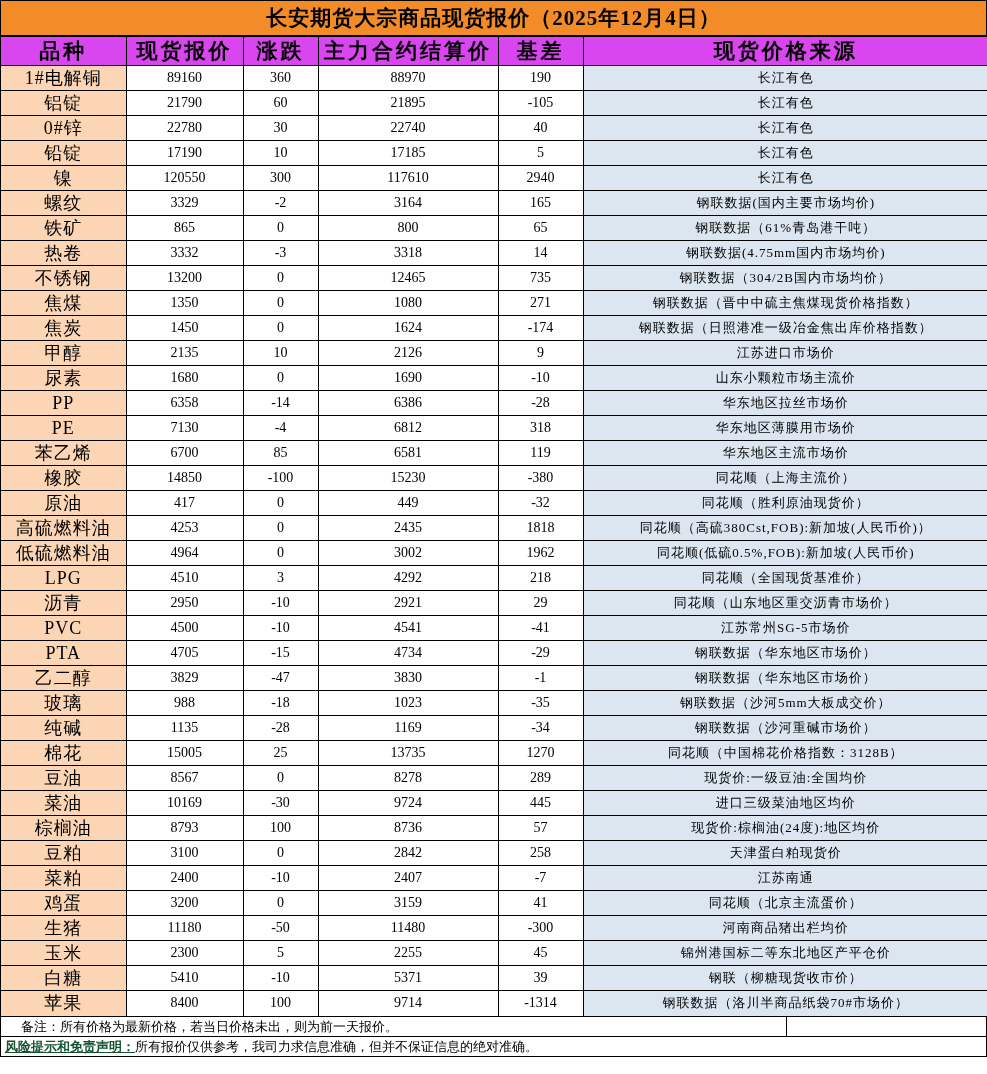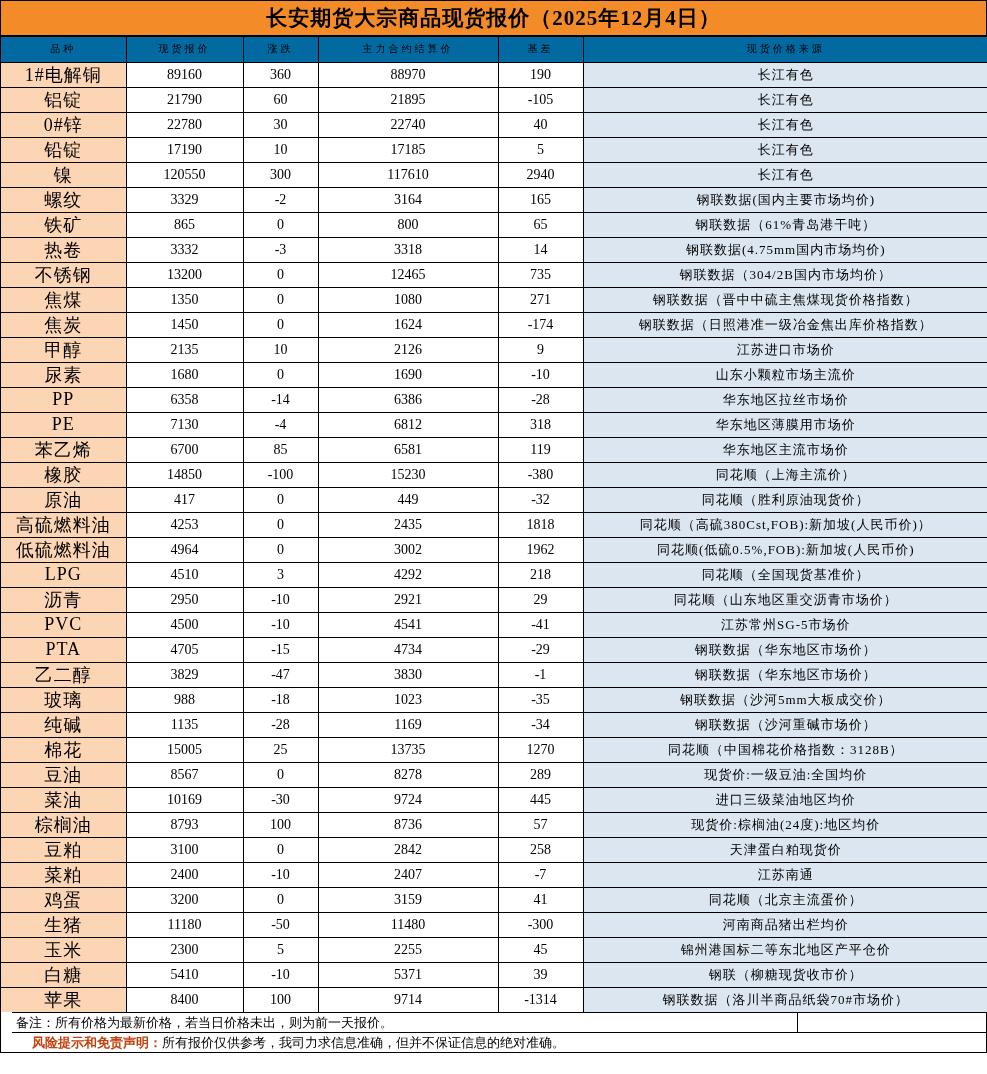--- a/index.html
+++ b/index.html
@@ -17,39 +17,39 @@
   table{width:100%;border-collapse:collapse;table-layout:fixed;border-style:hidden;}
   th,td{
     border:1px solid #000;
     text-align:center;vertical-align:middle;
     padding:0 2px;overflow:hidden;white-space:nowrap;
     box-sizing:border-box;
   }
   thead tr{height:25px;}
   tbody tr{height:25px;}
   th{
-    background:#0369a1;font-size:10px;font-weight:400;letter-spacing:3px;
+    background:#d946ef;font-size:21px;font-weight:700;letter-spacing:3px;
   }
   td{font-size:14px;}
   td.c0{background:#FCD5B4;font-size:18px;letter-spacing:1px;}
   td.c5{background:#DCE6F1;font-size:13px;letter-spacing:1px;}
 
   .note-row{
     height:19px;line-height:19px;font-size:13px;text-align:left;
-    padding-left:4px;border-top:1px solid #000;border-bottom:1px solid #000;
+    padding-left:20px;border-top:1px solid #000;border-bottom:1px solid #000;
     background:
       linear-gradient(#000,#000) 785px 0 / 1px 100% no-repeat,
       #fff;
-    white-space:nowrap;overflow:hidden;margin-left:11px;
+    white-space:nowrap;overflow:hidden;
   }
   .disclaimer-row{
     height:19px;line-height:19px;font-size:13px;text-align:left;
     padding-left:4px;background:#fff;white-space:nowrap;overflow:hidden;
   }
-  .disclaimer-label{color:#c2410c;font-weight:bold;margin-left:27px;}
+  .disclaimer-label{color:#14532d;font-weight:bold;text-decoration:underline;}
 </style>
 </head>
 <body>
 
 <div class="sheet">
   <div class="title">长安期货大宗商品现货报价（2025年12月4日）</div>
 
   <table>
     <colgroup>
       <col style="width:125px">

